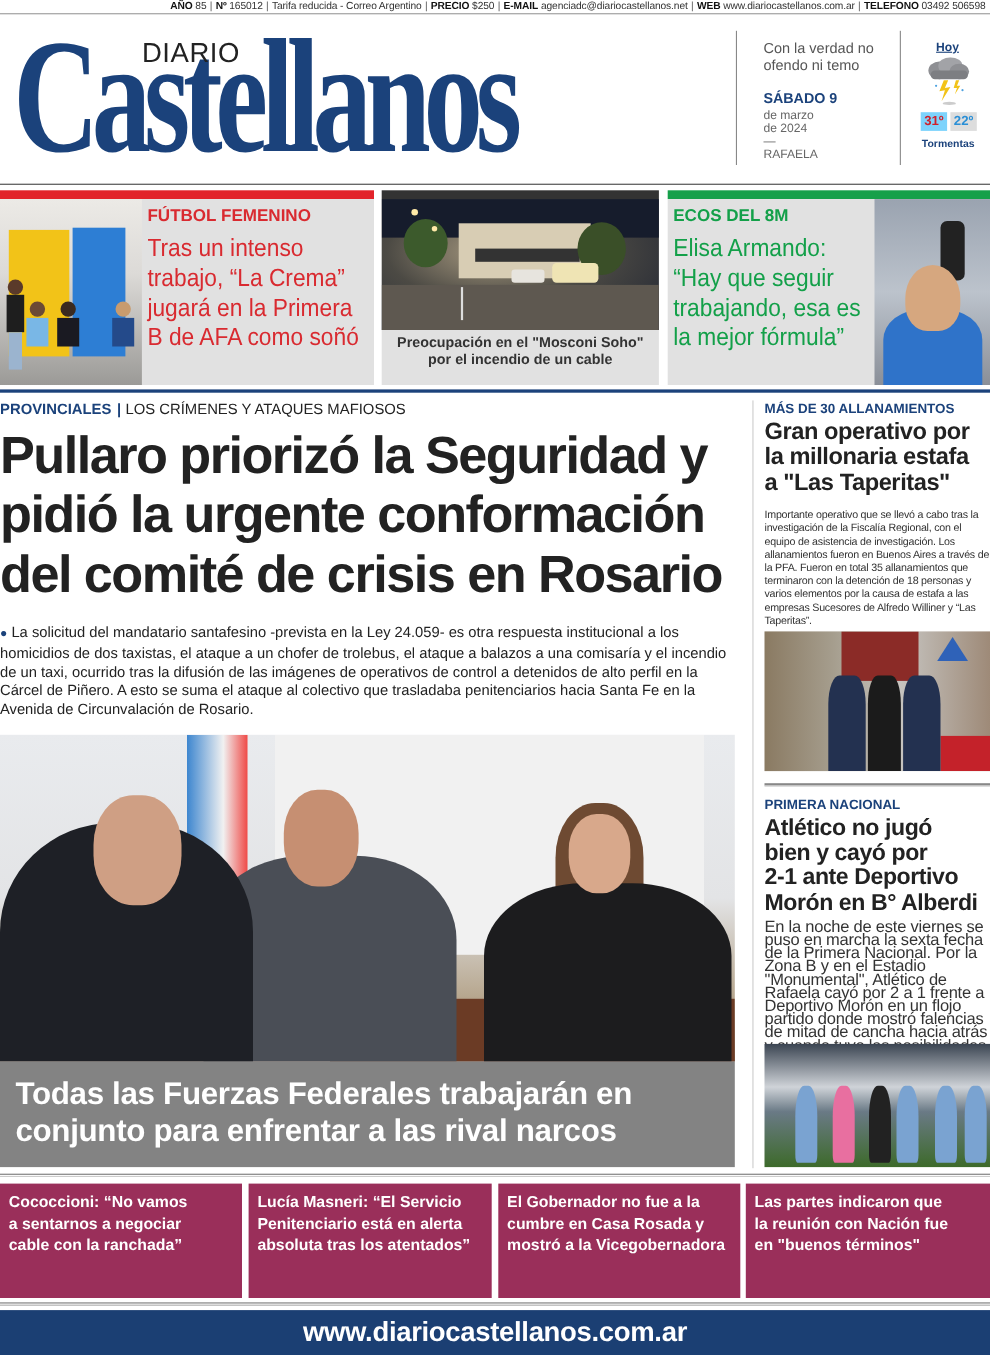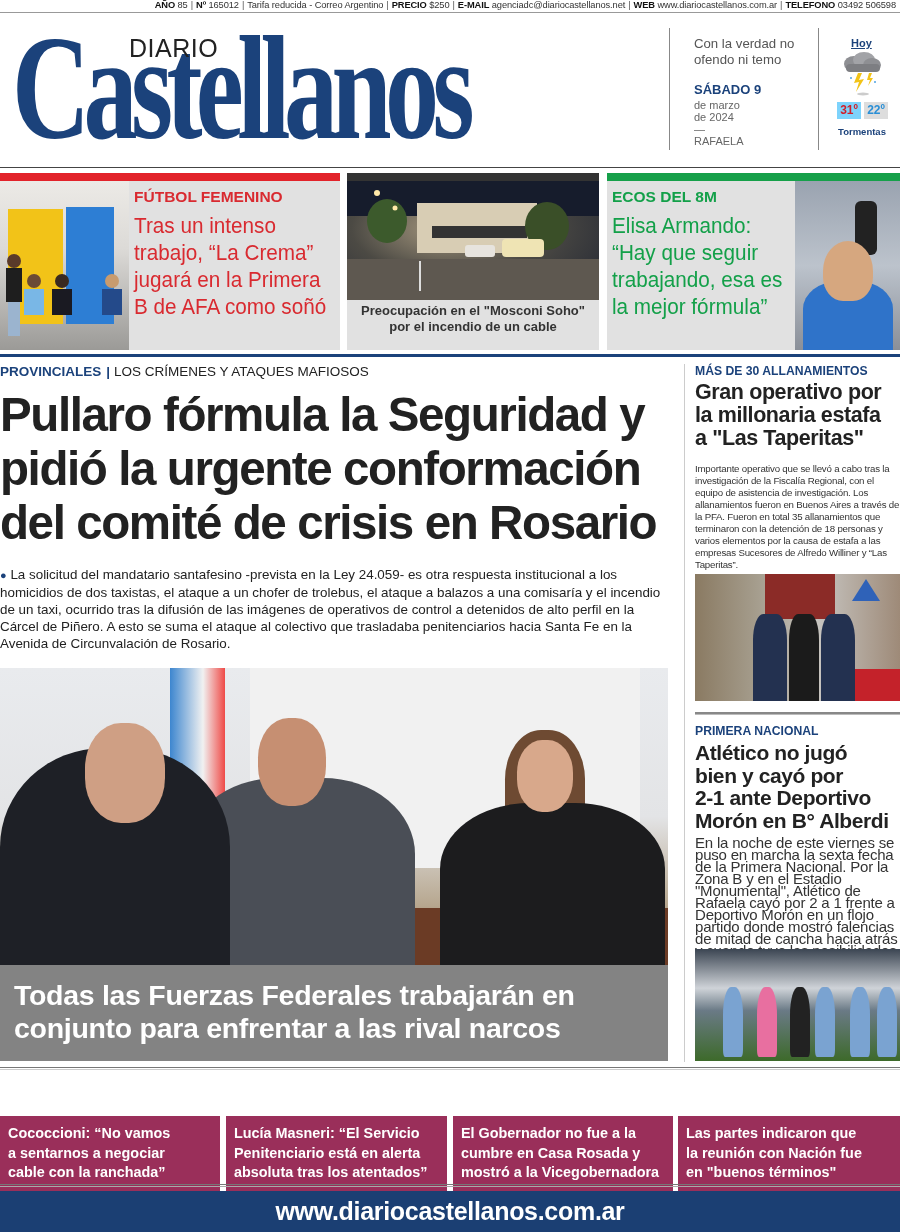--- a/index.html
+++ b/index.html
@@ -91,21 +91,21 @@
   .rcp-red { left: 160px; top: 95px; width: 45px; height: 32px; background: #c4222a; }
   .rc-sep { left: 695px; top: 712px; width: 205px; height: 3px; border-top: 2px solid #888; border-bottom: 1px solid #bbb; }
   .rc-kicker2 { left: 695px; top: 724px; font-size: 12.2px; font-weight: bold; color: #1b427b; white-space: nowrap; }
   .rc-head2 { left: 695px; top: 742px; width: 210px; font-size: 21px; font-weight: bold; color: #222; line-height: 22.5px; letter-spacing: -0.4px; white-space: nowrap; }
   .rc-body2 { left: 695px; top: 837px; width: 205px; font-size: 15px; color: #333; line-height: 12px; letter-spacing: -0.2px; }
   .rc-photo2 { left: 695px; top: 949px; width: 205px; height: 112px; background: linear-gradient(180deg,#3b4552 0%,#cfd3d8 35%,#6a7a86 55%,#3d6a2a 100%); overflow: hidden; }
   .rcf-p { top: 38px; width: 20px; height: 70px; border-radius: 40% 40% 10% 10%; background: #7aa3d1; }
 
   
   .bottom-sep { left: 0; top: 1067px; width: 900px; height: 3px; border-top: 1px solid #777; border-bottom: 1px solid #ccc; }
-  .bbox { top: 1076px; height: 104px; background: #9a2f5a; padding: 8px 8px; color: #fff; font-size: 14.4px; font-weight: bold; line-height: 19.5px; margin-top: 40px; }
+  .bbox { top: 1076px; height: 104px; background: #9a2f5a; padding: 8px 8px; color: #fff; font-size: 14.4px; font-weight: bold; line-height: 19.5px; }
   .bb1 { left: 0; width: 220px; }
   .bb2 { left: 226px; width: 221px; }
   .bb3 { left: 453px; width: 220px; }
   .bb4 { left: 678px; width: 222px; }
   .footer-sep { left: 0; top: 1184px; width: 900px; height: 3px; border-top: 1px solid #777; border-bottom: 1px solid #aaa; }
   .footer { left: 0; top: 1191px; width: 900px; height: 41px; background: #1b3f73; color: #fff; text-align: center; font-size: 25px; font-weight: bold; line-height: 41px; letter-spacing: -0.3px; }
 </style>
 </head>
 <body>
 
@@ -209,21 +209,21 @@
   <div>trabajando, esa es</div>
   <div>la mejor fórmula”</div>
 </div>
 
 <div class="abs teasers-bottom"></div>
 
 <div class="abs kicker-row">
   <span class="k-main">PROVINCIALES</span><span class="k-bar">|</span><span>LOS CRÍMENES Y ATAQUES MAFIOSOS</span>
 </div>
 <div class="abs headline">
-  <div>Pullaro fórmula la Seguridad y</div>
+  <div>Pullaro priorizó la Seguridad y</div>
   <div>pidió la urgente conformación</div>
   <div>del comité de crisis en Rosario</div>
 </div>
 <div class="abs lead">
   <span class="bullet">●</span>
   <span>La solicitud del mandatario santafesino -prevista en la Ley 24.059- es otra respuesta institucional a los homicidios de dos taxistas, el ataque a un chofer de trolebus, el ataque a balazos a una comisaría y el incendio de un taxi, ocurrido tras la difusión de las imágenes de operativos de control a detenidos de alto perfil en la Cárcel de Piñero. A esto se suma el ataque al colectivo que trasladaba penitenciarios hacia Santa Fe en la Avenida de Circunvalación de Rosario.</span>
 </div>
 
 <div class="abs main-photo">
   <div class="abs mp-wall"></div>

